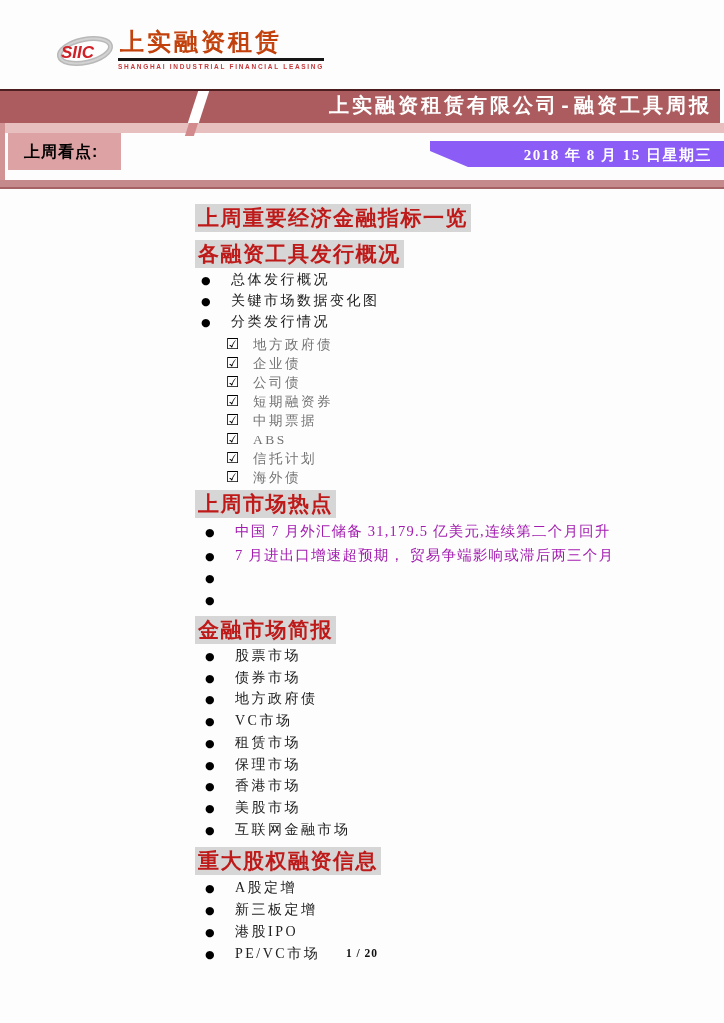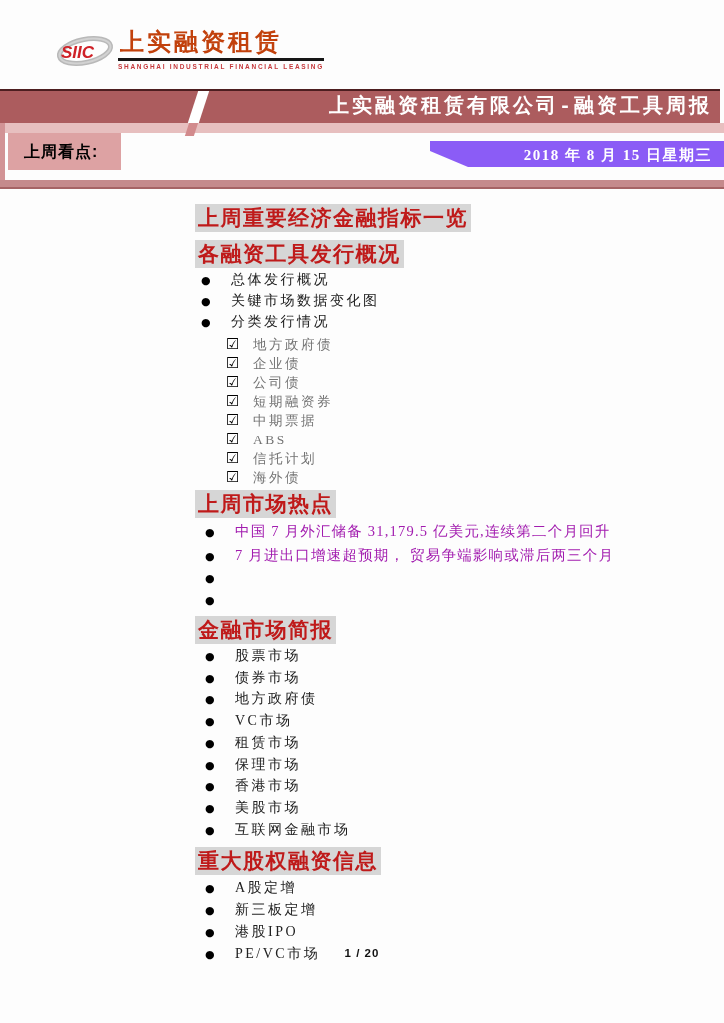--- a/index.html
+++ b/index.html
@@ -86,21 +86,21 @@
     font-family:"DejaVu Sans",sans-serif;
   }
   .ctext{font-size:13.5px; letter-spacing:2.5px; color:#737373; white-space:nowrap;}
   .hotrow{line-height:22px; padding-left:42px;}
   .hottext{font-size:14.5px; letter-spacing:1.2px; color:#a21caf; white-space:nowrap;}
   .mktrow{line-height:20.7px; padding-left:42px;}
   .eqrow{line-height:21px; padding-left:42px;}
   
   .footer{
     position:absolute; left:0; top:947px; width:724px; text-align:center;
-    font-family:Liberation Sans, sans-serif;
+    font-family:Liberation Serif, serif;
     font-size:11.5px; font-weight:bold; color:#111; letter-spacing:1px;
   }
 </style>
 </head>
 <body>
 
 <div class="page">
 
   <div class="logo">
     <svg class="logo-mark" width="60" height="38" viewBox="0 0 60 38">

